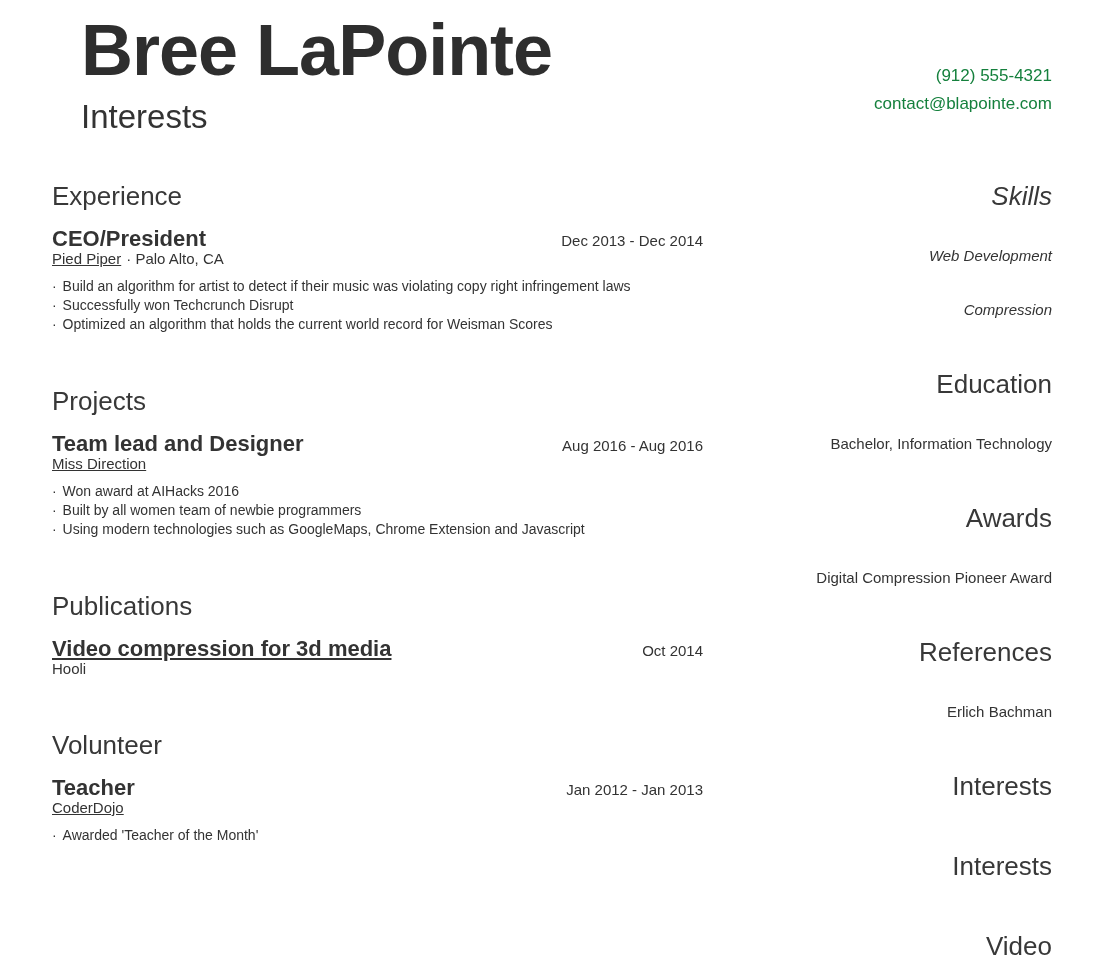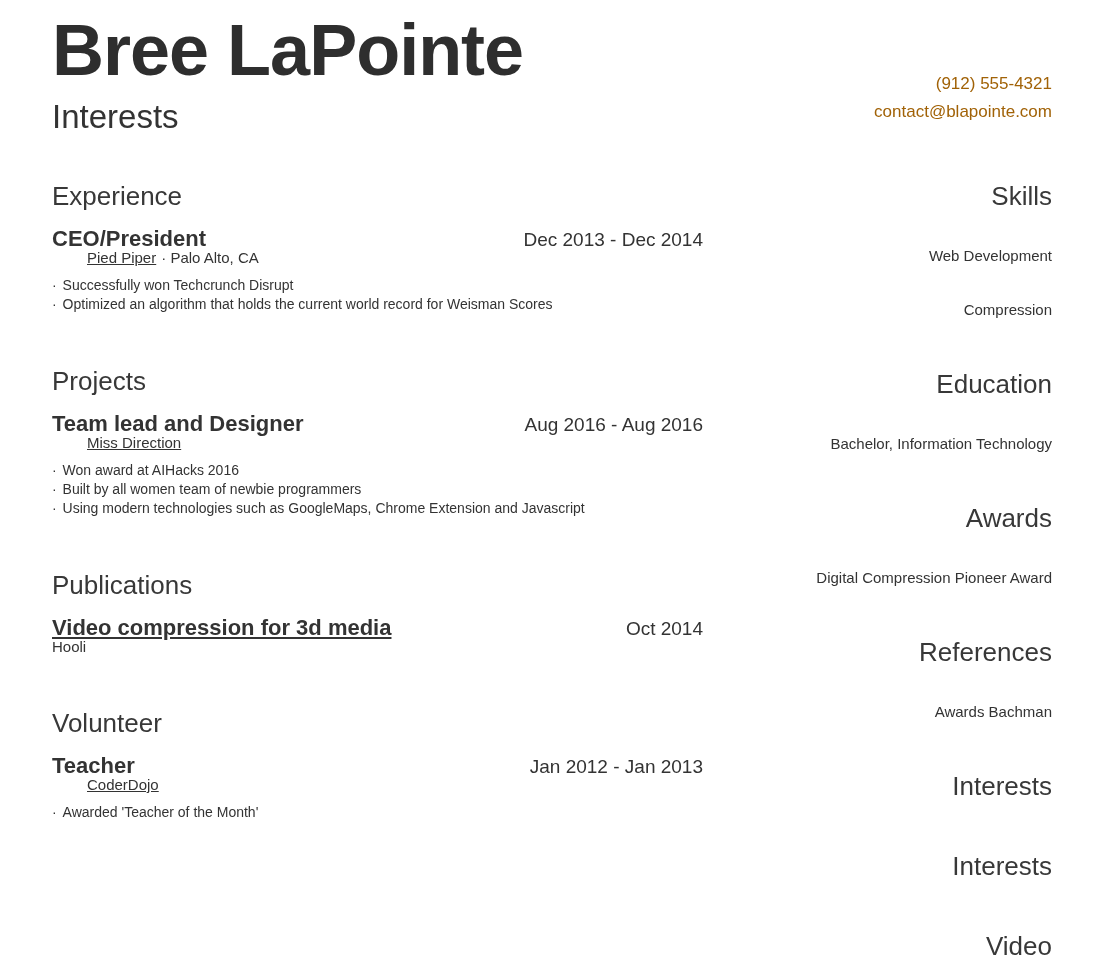--- a/index.html
+++ b/index.html
@@ -5,47 +5,47 @@
   * { margin:0; padding:0; box-sizing:border-box; }
   html,body { background:#ffffff; }
   body {
     width:1104px; height:963px; margin:0 auto; overflow:hidden;
     font-family:"Liberation Sans", sans-serif;
     color:#333333;
   }
   .page { padding:14px 52px 0 52px; }
 
   
-  .header { display:flex; justify-content:space-between; align-items:center; }
+  .header { display:flex; justify-content:space-between; align-items:flex-start;margin-left:29px; }
   .name {
     font-size:72px; font-weight:bold; line-height:72px;
     letter-spacing:-1px; color:#2e2e2e; white-space:nowrap;
   }
   .job-title { font-size:33px; line-height:35px; margin-top:13px; color:#333; }
-  .contact { padding-top:48px; text-align:right; font-size:17px; line-height:28px; color:#a16207; }
+  .contact { padding-top:48px; text-align:right; font-size:17px; line-height:28px; color:#15803d; }
 
   
   .columns { display:flex; }
   .left-col { width:651px; flex:0 0 651px; }
   .right-col { flex:1 1 auto; text-align:right; }
 
   .section-heading { font-size:26px; line-height:30px; font-weight:normal; color:#383838; }
   .left-col .section { margin-top:52px; }
   .left-col .section:first-child { margin-top:47px; }
   .right-col .section { margin-top:50px; }
-  .right-col .section:first-child { margin-top:47px; }
+  .right-col .section:first-child { margin-top:47px;font-style:italic; }
 
   
   .entry { margin-top:19px; }
   .entry-row { display:flex; justify-content:space-between; align-items:baseline; }
   .entry-title { font-size:22px; font-weight:bold; line-height:18px; }
   .entry-title.link { text-decoration:underline; }
-  .entry-date { font-size:19px; line-height:18px; color:#333; }
+  .entry-date { font-size:15px; line-height:18px; color:#333; }
   .entry-sub { font-size:15px; line-height:18px; }
-  .org.link { text-decoration:underline;margin-left:35px; }
+  .org.link { text-decoration:underline; }
   .org-suffix { margin-left:5px; }
   .bullets { margin-top:9px; }
   .bullet { font-size:14px; line-height:19px; padding-left:10px; }
   .bullet::before { content:"\00B7\00A0"; margin-left:-10px; padding-right:2px; }
 
   
   .right-item { font-size:15px; line-height:18px; margin-top:36px; }
   .right-item.link { font-size:13px; font-weight:bold; text-decoration:underline; }
 </style>
 </head>
@@ -67,20 +67,21 @@
     <div class="left-col" id="left-col">
         <div class="section">
           <div class="section-heading">Experience</div>
           <div class="entry">
             <div class="entry-row">
               <span class="entry-title">CEO/President</span>
               <span class="entry-date">Dec 2013 - Dec 2014</span>
             </div>
             <div class="entry-sub"><span class="org link">Pied Piper</span><span class="org-suffix">· Palo Alto, CA</span></div>
             <div class="bullets">
+              <div class="bullet">Build an algorithm for artist to detect if their music was violating copy right infringement laws</div>
               <div class="bullet">Successfully won Techcrunch Disrupt</div>
               <div class="bullet">Optimized an algorithm that holds the current world record for Weisman Scores</div>
             </div>
           </div>
         </div>
         <div class="section">
           <div class="section-heading">Projects</div>
           <div class="entry">
             <div class="entry-row">
               <span class="entry-title">Team lead and Designer</span>
@@ -127,21 +128,21 @@
         <div class="section">
           <div class="section-heading">Education</div>
           <div class="right-item">Bachelor, Information Technology</div>
         </div>
         <div class="section">
           <div class="section-heading">Awards</div>
           <div class="right-item">Digital Compression Pioneer Award</div>
         </div>
         <div class="section">
           <div class="section-heading">References</div>
-          <div class="right-item">Awards Bachman</div>
+          <div class="right-item">Erlich Bachman</div>
         </div>
         <div class="section">
           <div class="section-heading">Interests</div>
         </div>
         <div class="section">
           <div class="section-heading">Interests</div>
         </div>
         <div class="section">
           <div class="section-heading">Video</div>
           <div class="right-item link">richardhendricks.example.com</div>

